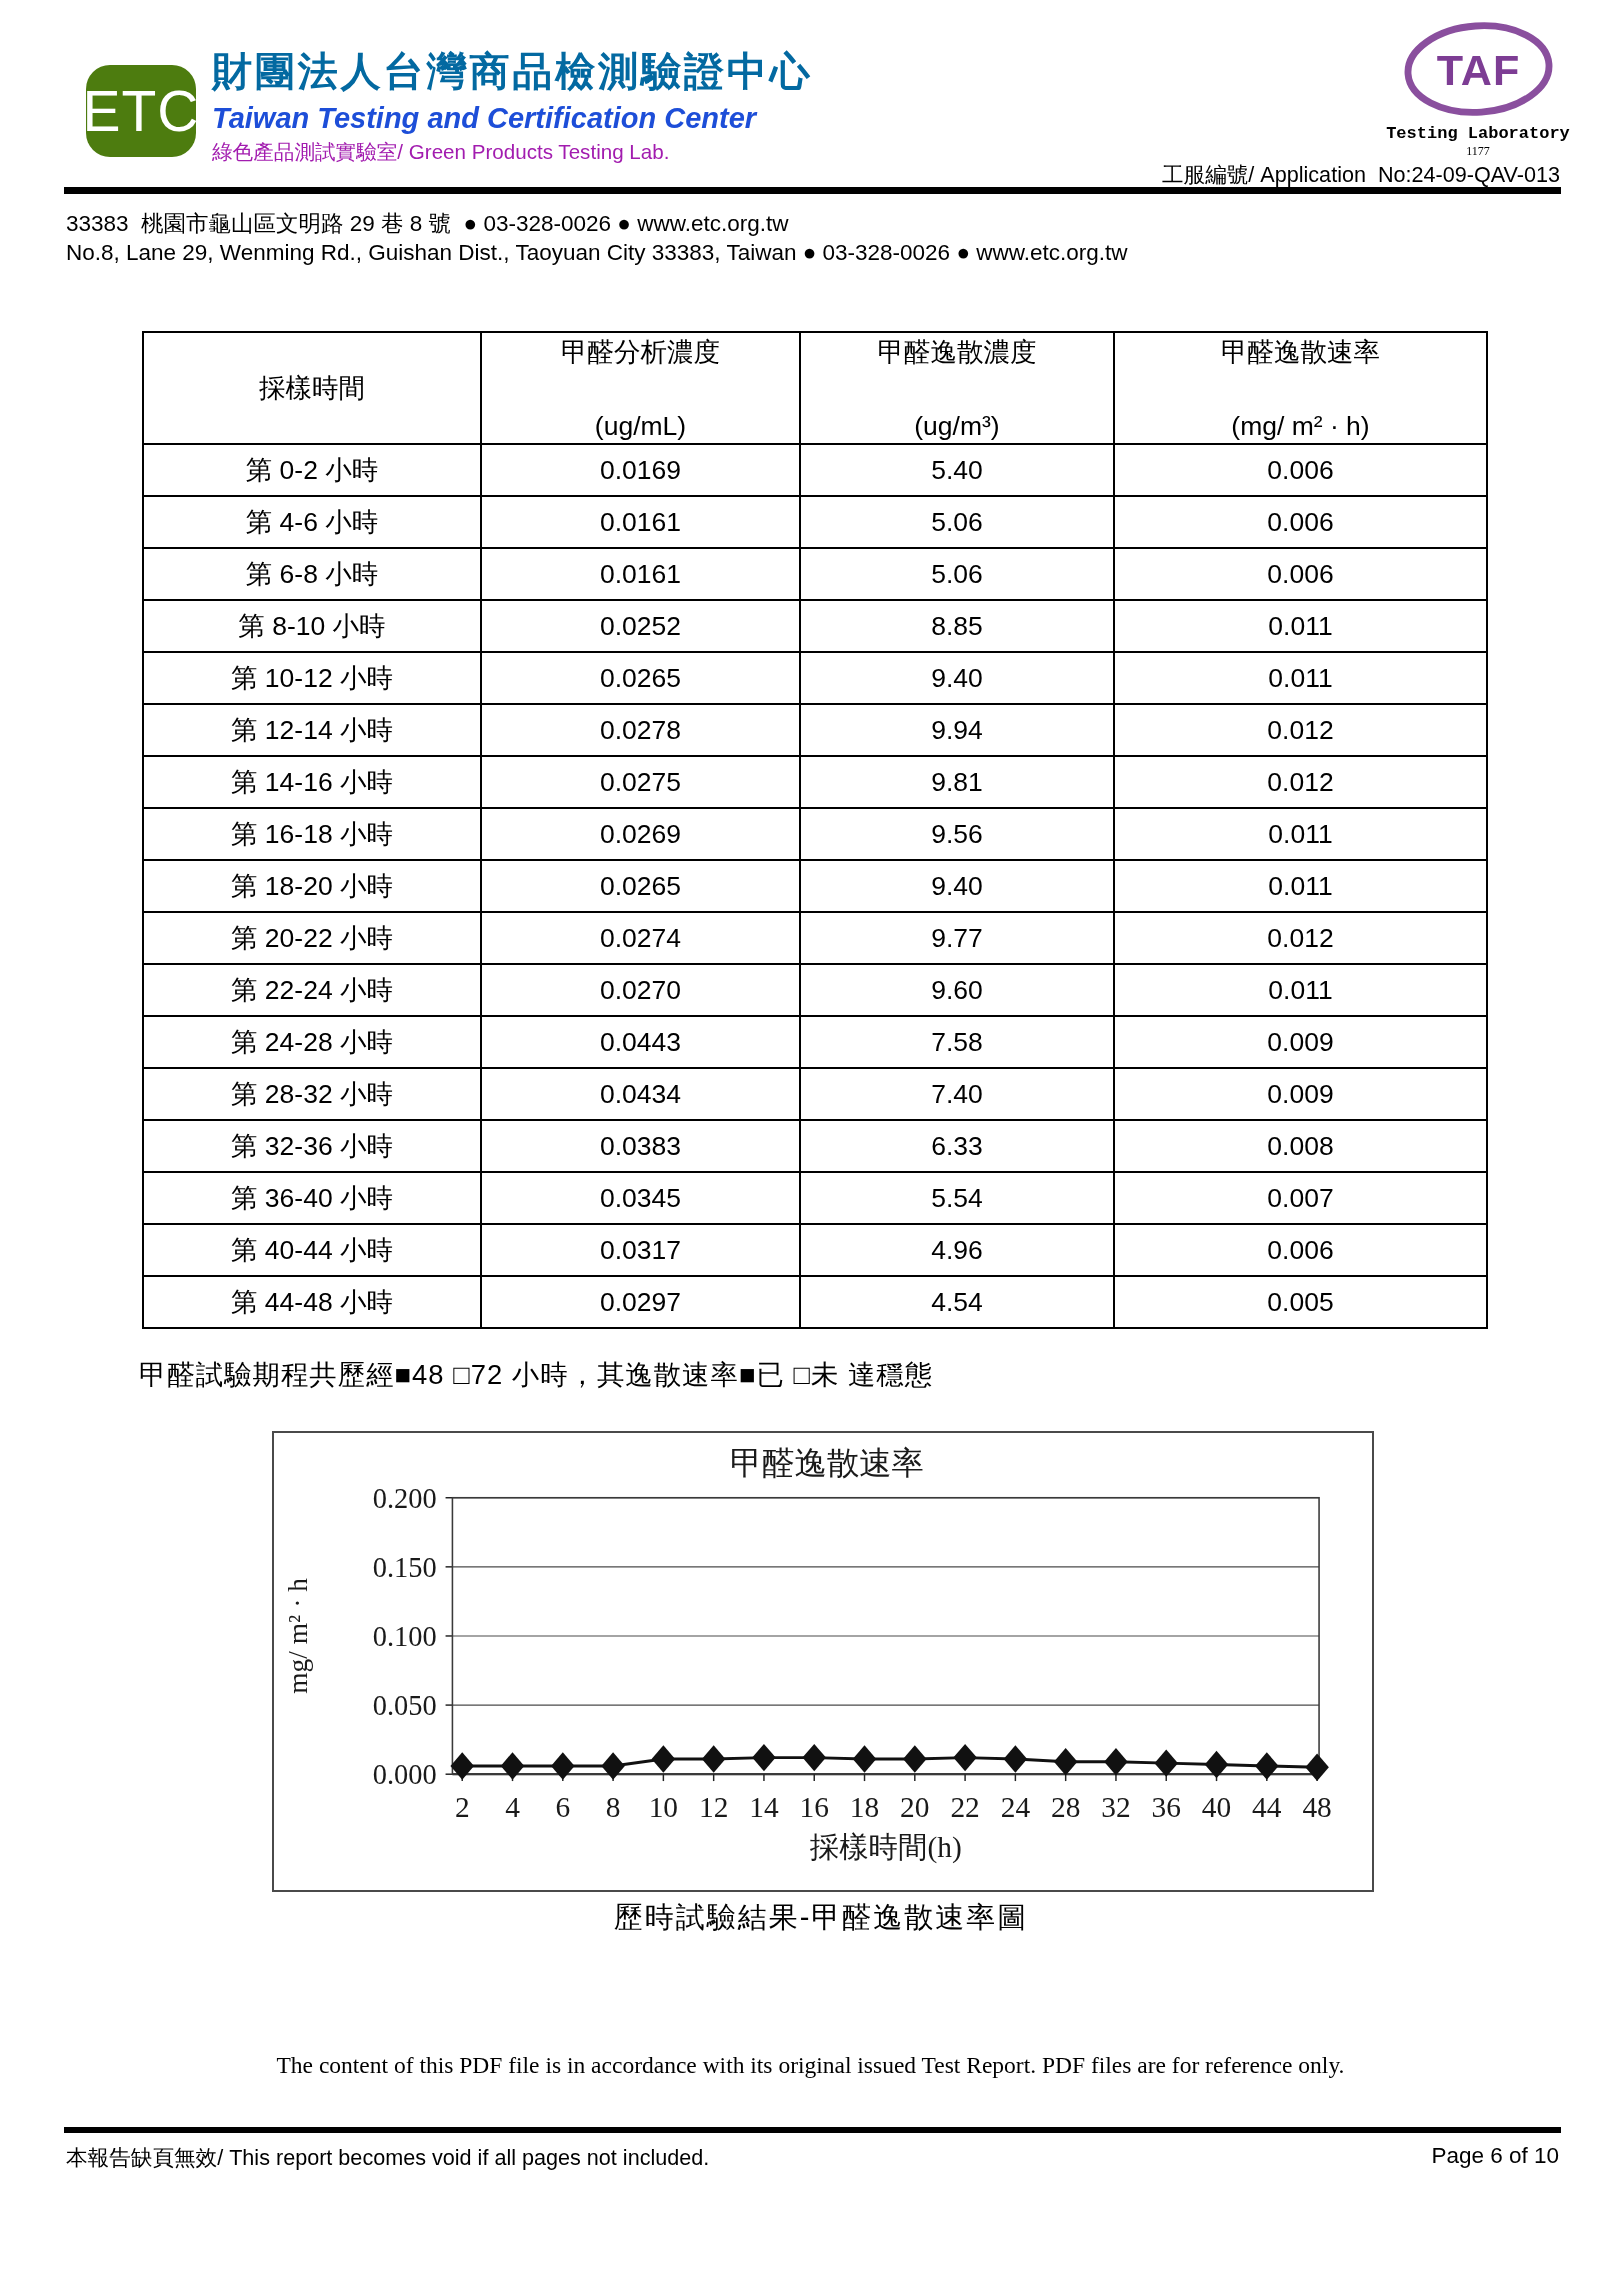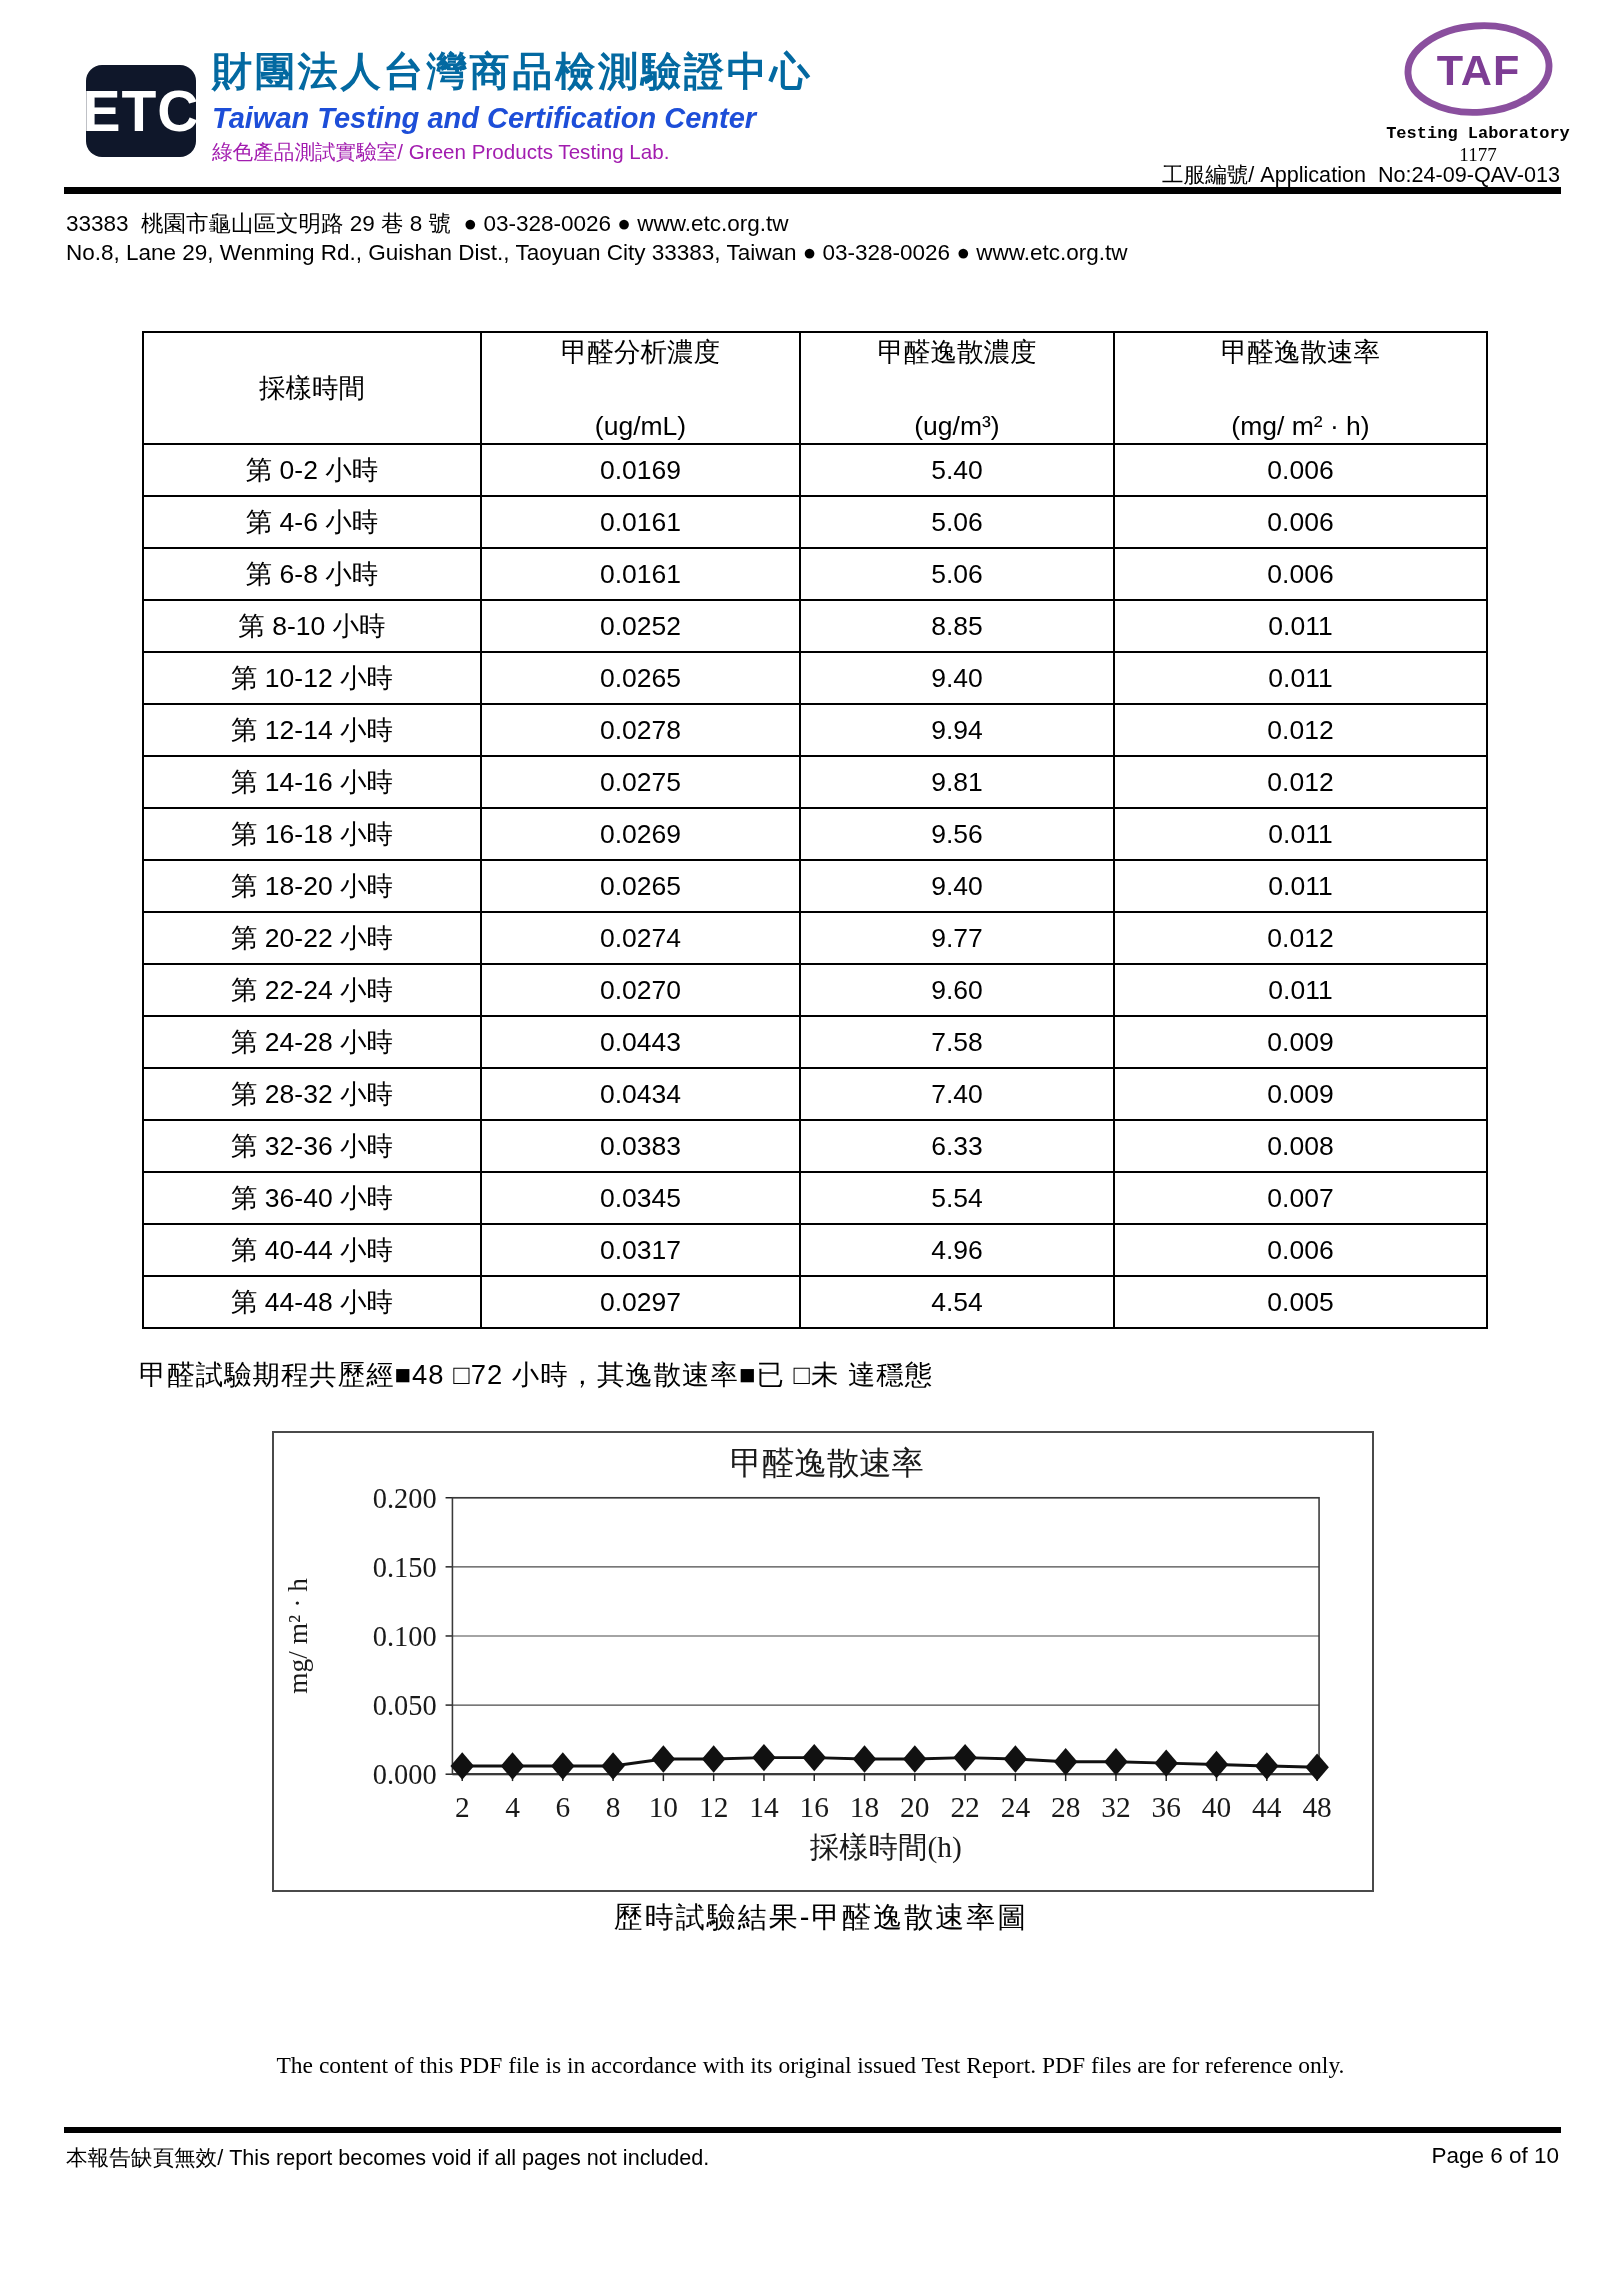--- a/index.html
+++ b/index.html
@@ -1,30 +1,30 @@
 <!DOCTYPE html>
 <html><head>
 <meta charset="utf-8">
 <style>
   html,body{margin:0;padding:0;background:#e8e8e8;}
   .page{position:relative;width:1621px;height:2282px;background:#ffffff;margin:0 auto;
         font-family:"Liberation Sans",sans-serif;color:#000;overflow:hidden;}
 
   
-  .etc-logo{position:absolute;left:86px;top:65px;width:110px;height:92px;background:#0f172a;
-            border-radius:16px;display:flex;align-items:center;justify-content:center;
-            color:#fff;font-weight:700;font-size:57px;letter-spacing:1px;
+  .etc-logo{position:absolute;left:86px;top:65px;width:110px;height:92px;background:#4d7c0f;
+            border-radius:24px;display:flex;align-items:center;justify-content:center;
+            color:#fff;font-weight:400;font-size:57px;letter-spacing:1px;
             font-family:"Liberation Sans",sans-serif;}
   .org-block{position:absolute;left:212px;top:49px;line-height:1.12;}
   .org-zh{font-size:40px;font-weight:bold;color:#0369a1;letter-spacing:2.9px;}
   .org-en{font-size:29px;font-weight:bold;color:#1d4ed8;margin-top:8px;font-style:italic;}
   .org-lab{font-size:20.6px;color:#a21caf;margin-top:6px;}
   .taf-block{position:absolute;left:1380px;top:19.6px;width:196px;text-align:center;}
   .taf-label{font-family:Liberation Mono, monospace;font-weight:bold;font-size:17px;margin-top:-2px;}
-  .taf-number{font-family:"Liberation Serif",serif;font-size:19px;margin-top:1px;}
+  .taf-number{font-family:"Liberation Serif",serif;font-size:12px;margin-top:1px;}
   .app-no{position:absolute;top:160px;right:61px;font-size:21.6px;white-space:pre;}
   .header-rule{position:absolute;left:64px;top:187px;width:1497px;height:6.9px;background:#000;}
   .addr{position:absolute;left:66px;font-size:22.5px;white-space:pre;}
   .addr1{top:208px;}
   .addr2{top:240px;}
 
   
   .tbl-wrap{position:absolute;left:142px;top:331px;width:1344px;}
   table.data{border-collapse:collapse;table-layout:fixed;width:1344px;}
   table.data th,table.data td{border:2.9px solid #000;text-align:center;vertical-align:middle;

